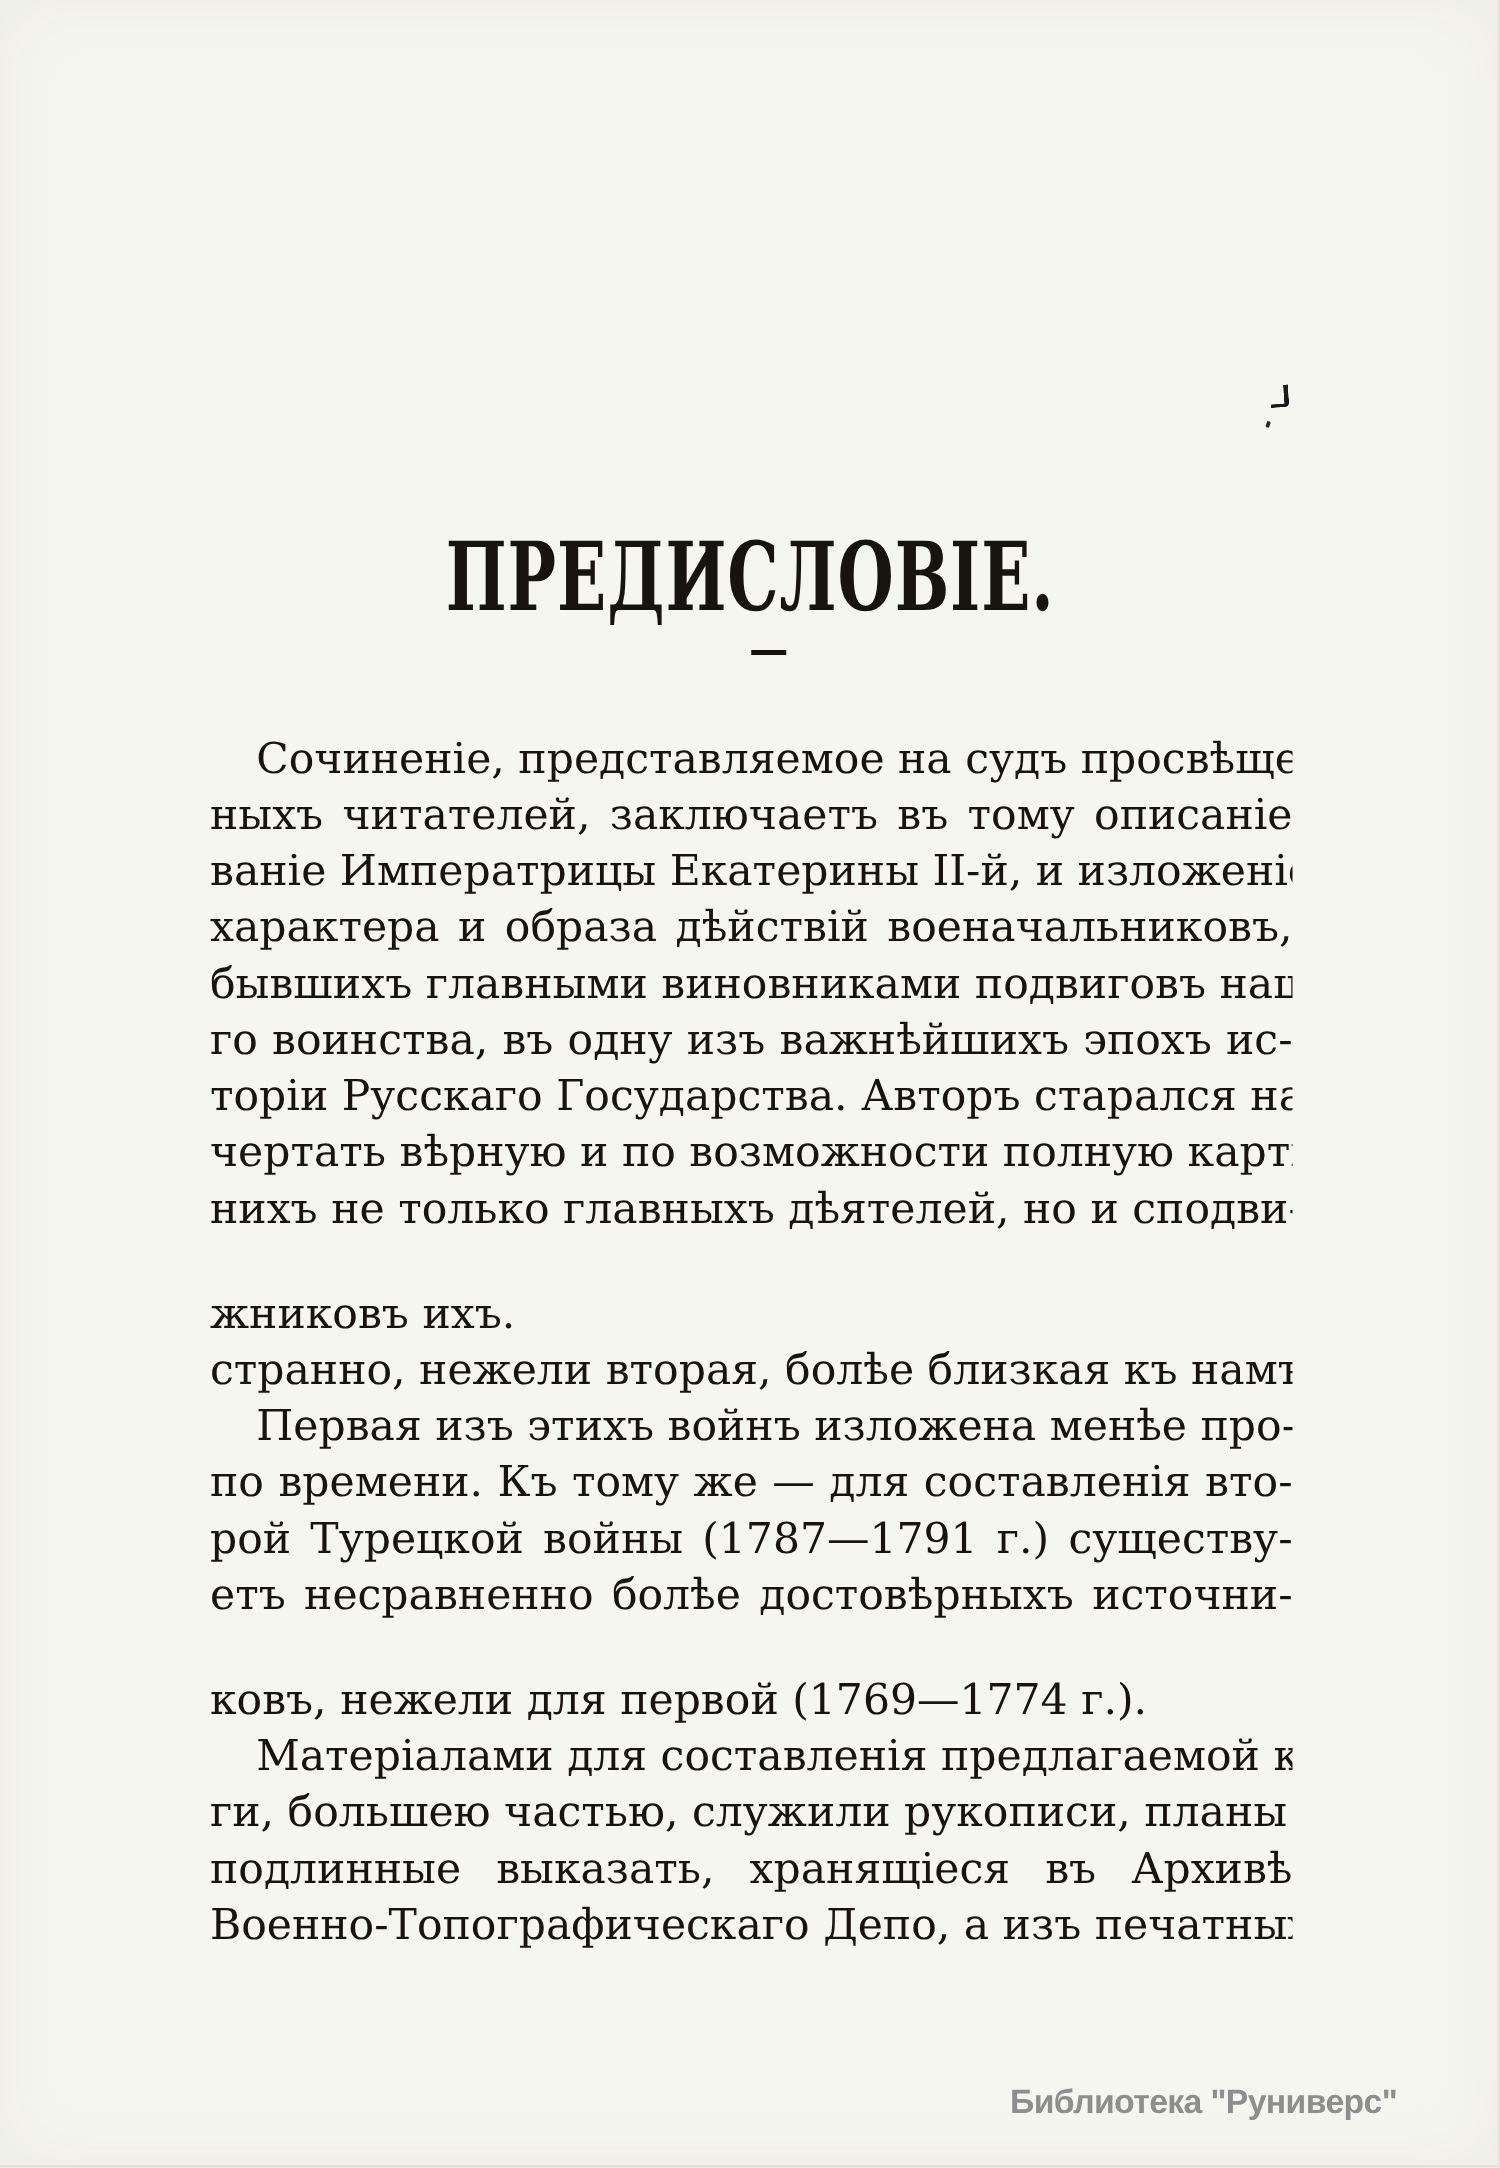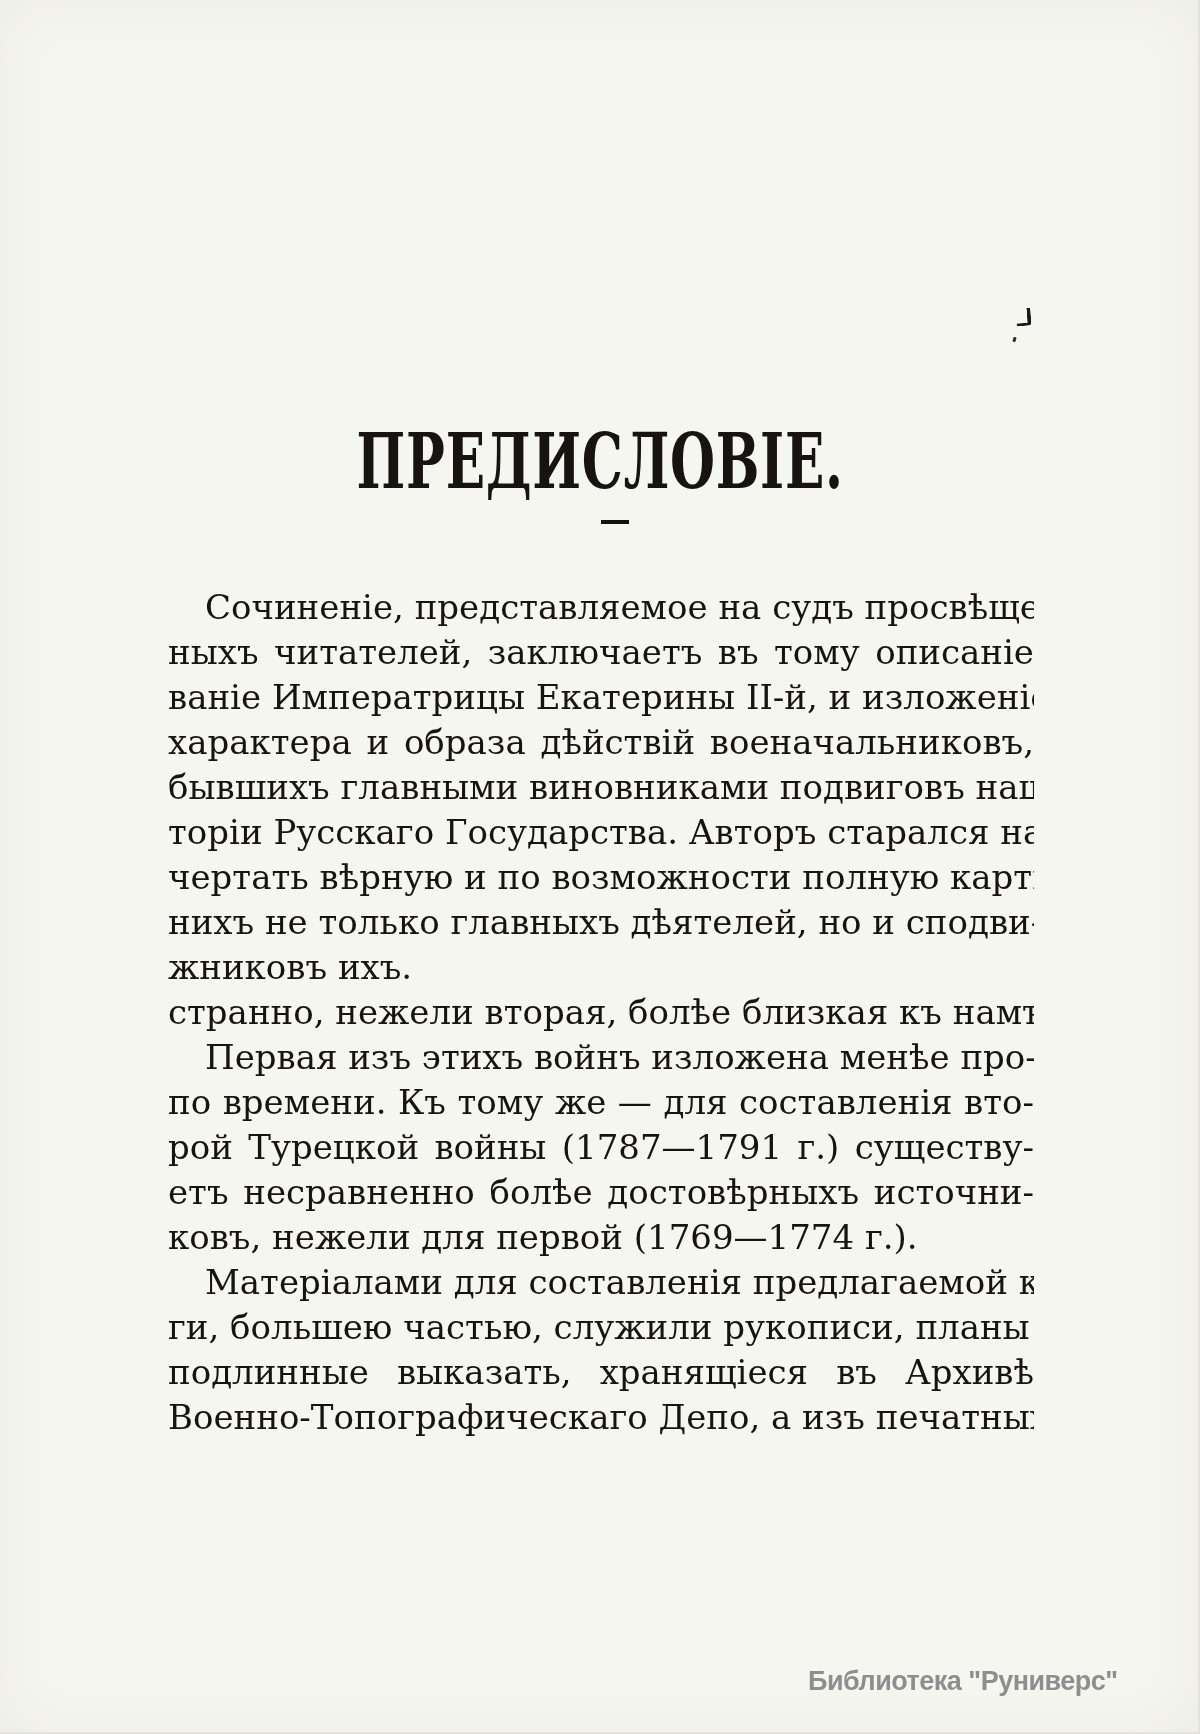--- a/index.html
+++ b/index.html
@@ -63,20 +63,21 @@
     text-align: justify;
     text-align-last: justify;
     white-space: nowrap;
   }
   .line.indent {
     padding-left: 37px;
   }
   .line.endp {
     text-align: left;
     text-align-last: left;
+    margin-top: 39px;
   }
   .ink-mark {
     position: absolute;
     top: 308px;
     left: 1016px;
     width: 11px;
     height: 15px;
     border-right: 4px solid #1a1a1a;
     border-bottom: 3px solid #1a1a1a;
     border-bottom-right-radius: 4px;
@@ -117,20 +118,21 @@
   </div>
 
   <div class="title-divider"></div>
 
   <div class="text-block">
     <div class="line indent">Сочиненіе, представляемое на судъ просвѣщен-</div>
     <div class="line">ныхъ читателей, заключаетъ въ тому описаніе</div>
     <div class="line">ваніе Императрицы Екатерины II-й, и изложеніе</div>
     <div class="line">характера и образа дѣйствій военачальниковъ,</div>
     <div class="line">бывшихъ главными виновниками подвиговъ наше-</div>
+    <div class="line">го воинства, въ одну изъ важнѣйшихъ эпохъ ис-</div>
     <div class="line">торіи Русскаго Государства. Авторъ старался на-</div>
     <div class="line">чертать вѣрную и по возможности полную карти-</div>
     <div class="line">нихъ не только главныхъ дѣятелей, но и сподви-</div>
     <div class="line endp">жниковъ ихъ.</div>
     <div class="line">странно, нежели вторая, болѣе близкая къ намъ</div>
     <div class="line indent">Первая изъ этихъ войнъ изложена менѣе про-</div>
     <div class="line">по времени. Къ тому же — для составленія вто-</div>
     <div class="line">рой Турецкой войны (1787—1791 г.) существу-</div>
     <div class="line">етъ несравненно болѣе достовѣрныхъ источни-</div>
     <div class="line endp">ковъ, нежели для первой (1769—1774 г.).</div>

